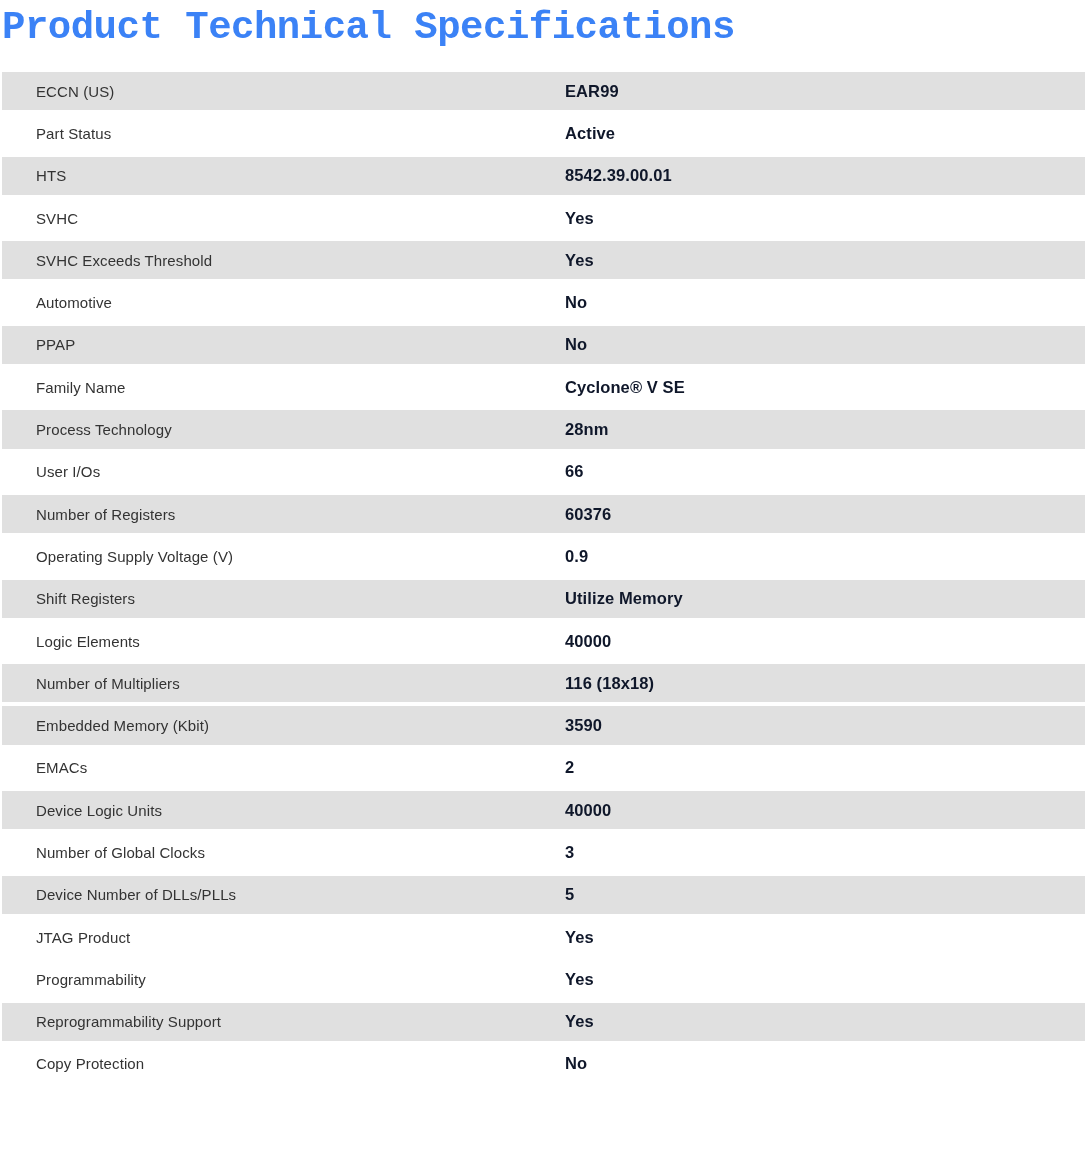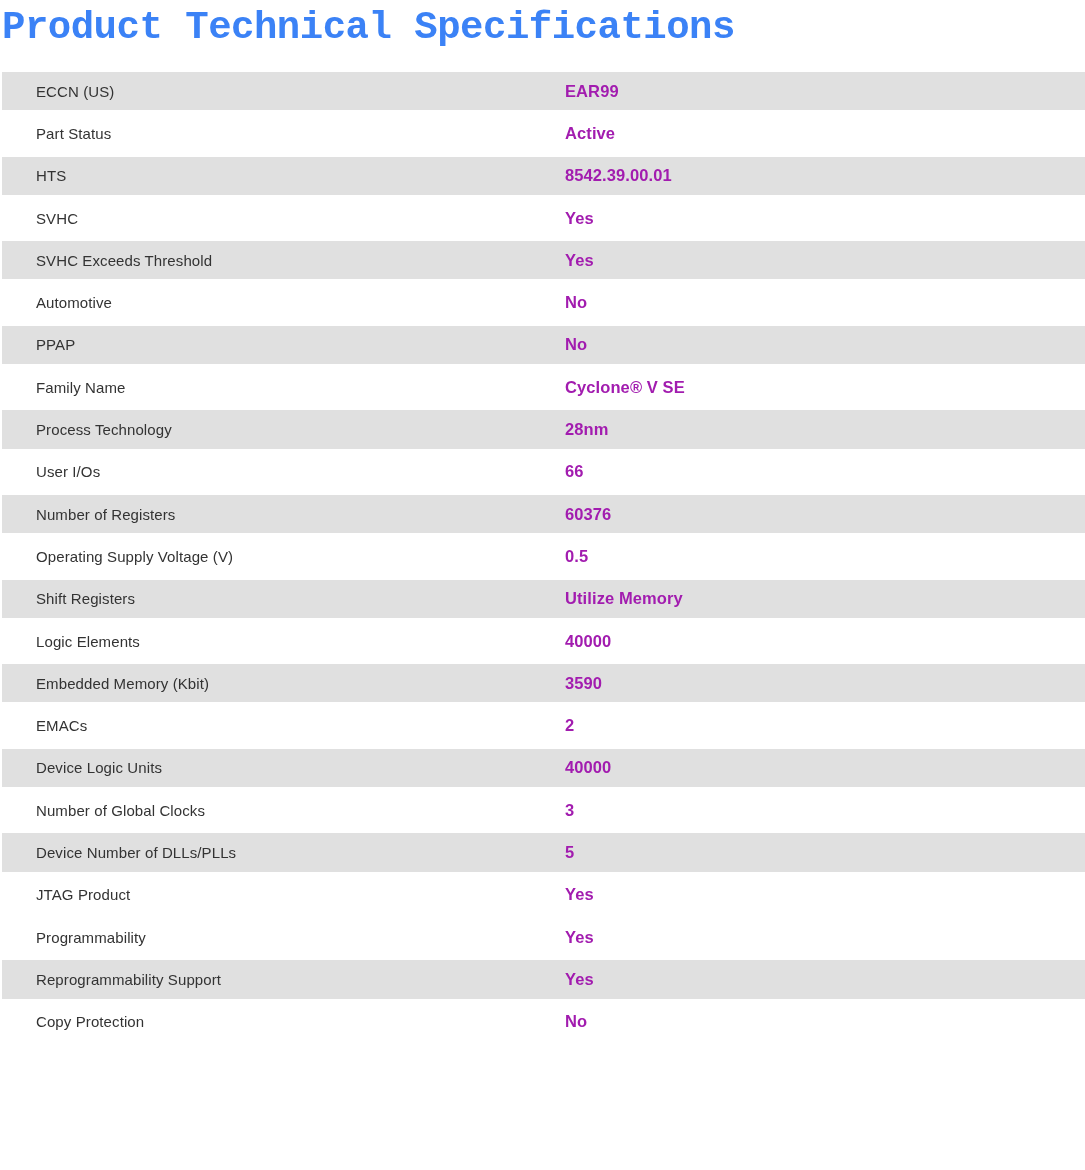--- a/index.html
+++ b/index.html
@@ -43,21 +43,21 @@
     font-size: 15px;
     font-weight: 400;
     color: #333333;
     letter-spacing: 0.1px;
   }
   .spec-value {
     position: absolute;
     left: 563px;
     font-size: 16.5px;
     font-weight: 700;
-    color: #a21caf;
+    color: #0f172a;
     letter-spacing: 0.1px;
   }
 </style>
 </head>
 <body>
 
 <header class="page-header">
   <h1 class="page-title">Product Technical Specifications</h1>
 </header>
 
@@ -112,33 +112,37 @@
     <span class="spec-value">66</span>
   </div>
 
   <div class="spec-row alt">
     <span class="spec-label">Number of Registers</span>
     <span class="spec-value">60376</span>
   </div>
 
   <div class="spec-row">
     <span class="spec-label">Operating Supply Voltage (V)</span>
-    <span class="spec-value">0.5</span>
+    <span class="spec-value">0.9</span>
   </div>
 
   <div class="spec-row alt">
     <span class="spec-label">Shift Registers</span>
     <span class="spec-value">Utilize Memory</span>
   </div>
 
   <div class="spec-row">
     <span class="spec-label">Logic Elements</span>
     <span class="spec-value">40000</span>
   </div>
 
+  <div class="spec-row alt">
+    <span class="spec-label">Number of Multipliers</span>
+    <span class="spec-value">116 (18x18)</span>
+  </div>
 
 
   <div class="spec-row alt">
     <span class="spec-label">Embedded Memory (Kbit)</span>
     <span class="spec-value">3590</span>
   </div>
 
   <div class="spec-row">
     <span class="spec-label">EMACs</span>
     <span class="spec-value">2</span>

